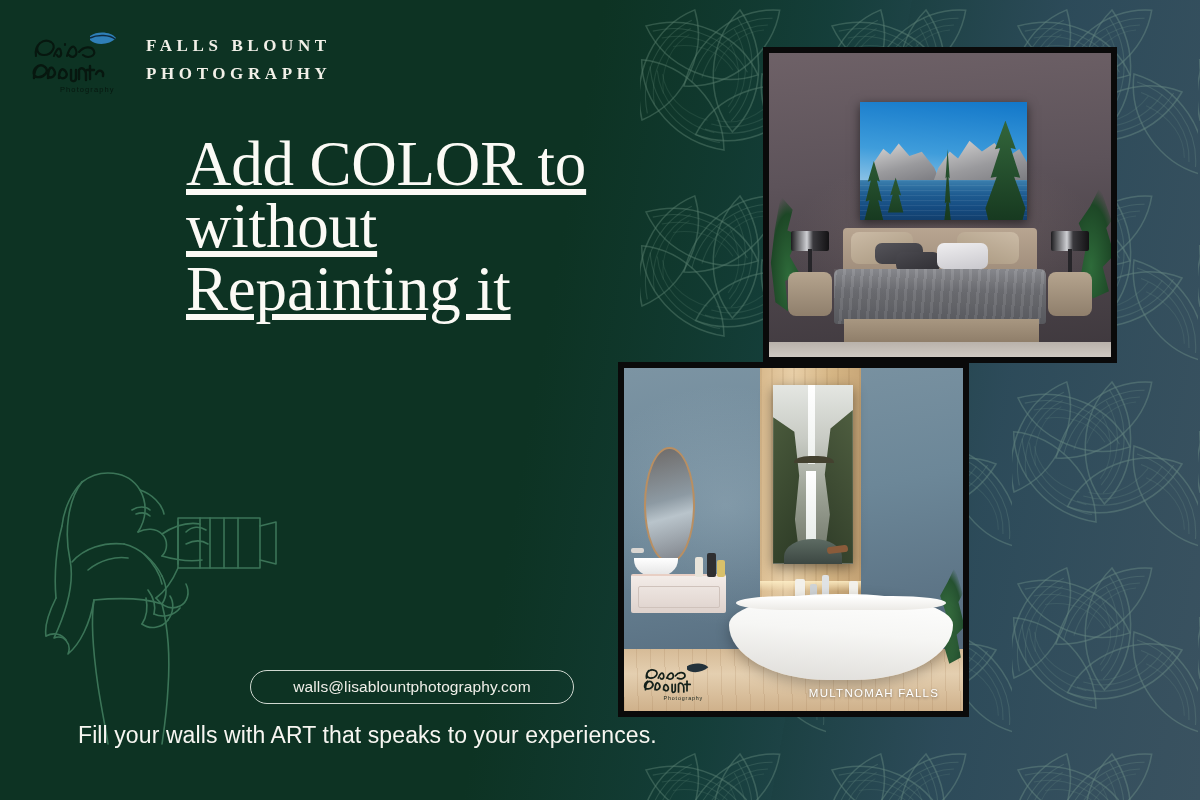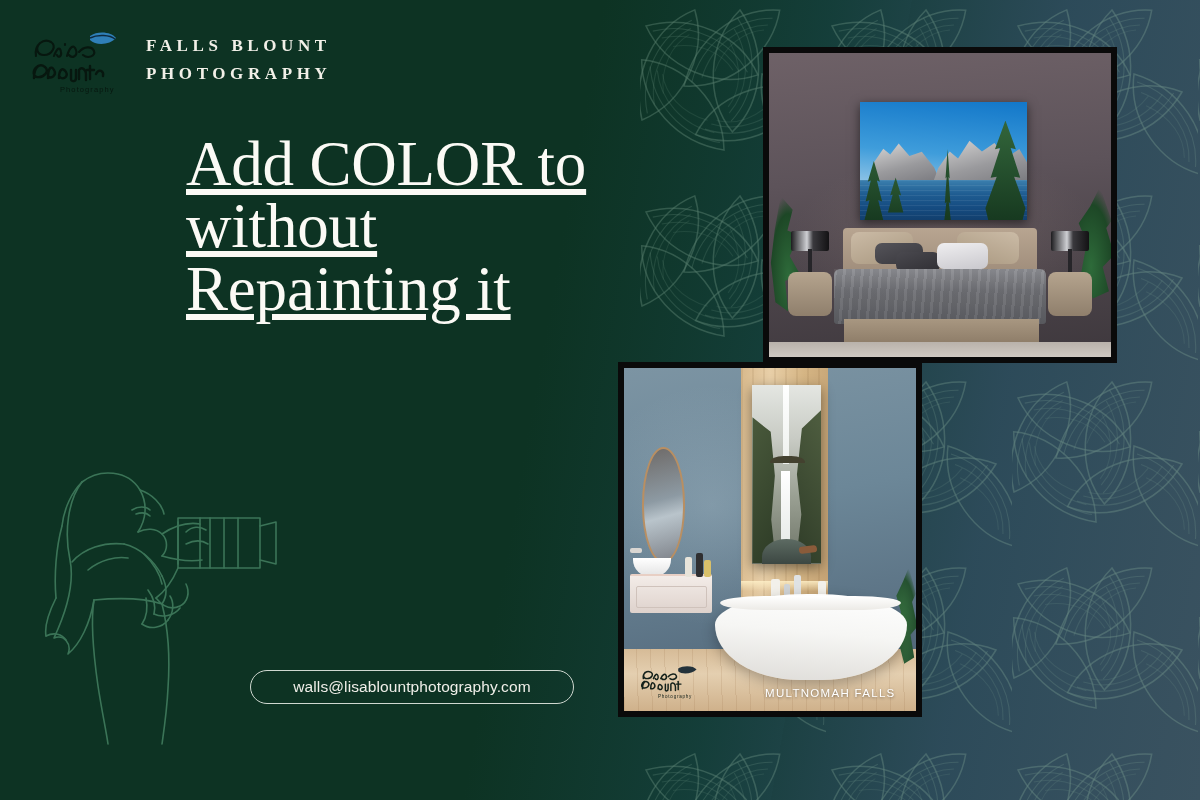--- a/index.html
+++ b/index.html
@@ -76,21 +76,21 @@
     position:absolute; left:78px; top:722px;
     color:#f7f6f1; font-size:23px; letter-spacing:0.1px;
     white-space:nowrap;
   }
 
   
   .frame { position:absolute; background:#0a0a0a; overflow:hidden; }
   .frame-inner { position:absolute; inset:6px; overflow:hidden; }
 
   #bedroom-frame { left:763px; top:47px; width:354px; height:316px; }
-  #bathroom-frame { left:618px; top:362px; width:304px; height:355px; }
+  #bathroom-frame { left:618px; top:362px; width:351px; height:355px; }
 
   
   .bed-wall {
     position:absolute; inset:0;
     background:
       radial-gradient(ellipse 70% 45% at 52% 62%, rgba(150,130,125,0.30), rgba(0,0,0,0) 65%),
       linear-gradient(175deg,#6e6167 0%,#5d535a 40%,#4b4349 72%,#3e383d 100%);
   }
   .bed-art {
     position:absolute; left:26.5%; top:16%; width:49%; height:39%;
@@ -369,20 +369,21 @@
         <path d="M28,150 C22,162 16,176 18,188"></path>
         <path d="M18,188 C26,184 34,186 38,192"></path>
       </g>
     </svg>
   </div>
 
   <div class="email-pill">
     <span>walls@lisablountphotography.com</span>
   </div>
 
+  <div class="tagline">Fill your walls with ART that speaks to your experiences.</div>
 
   <div class="frame" id="bedroom-frame">
     <div class="frame-inner">
       <div class="bed-wall"></div>
 
       <div class="bed-art">
         <div class="sky"></div>
         <div class="mtn mtn-a"></div>
         <div class="mtn mtn-b"></div>
         <div class="lake"></div>

